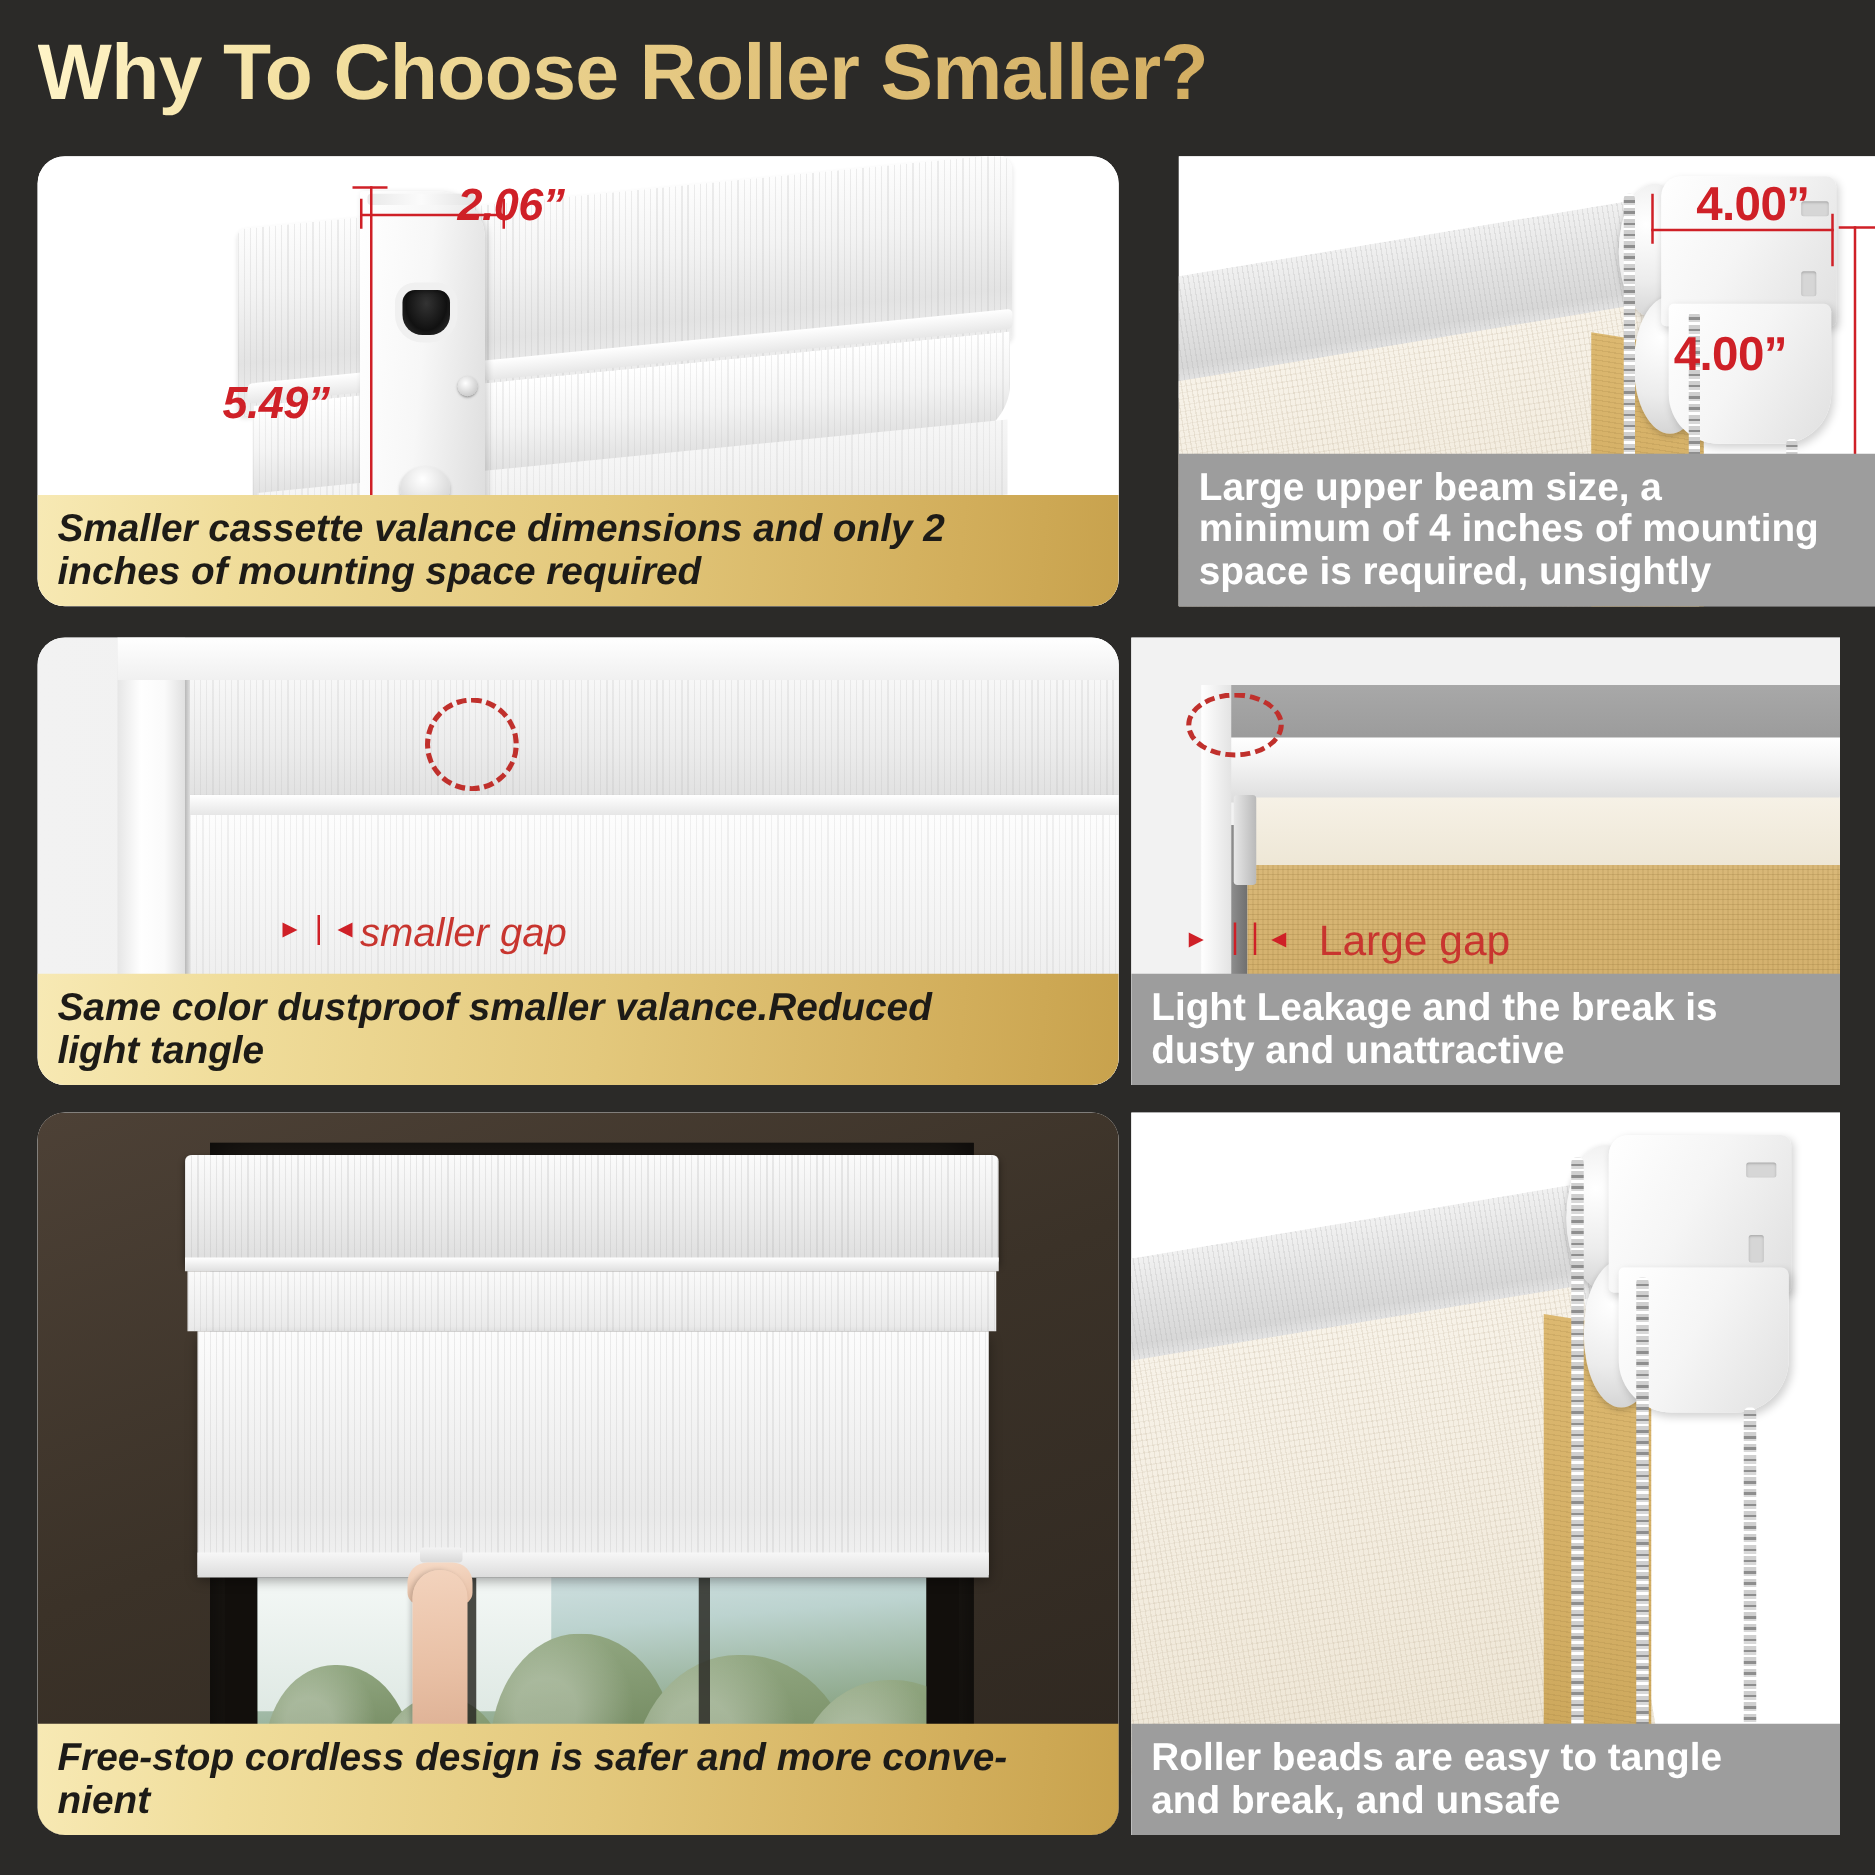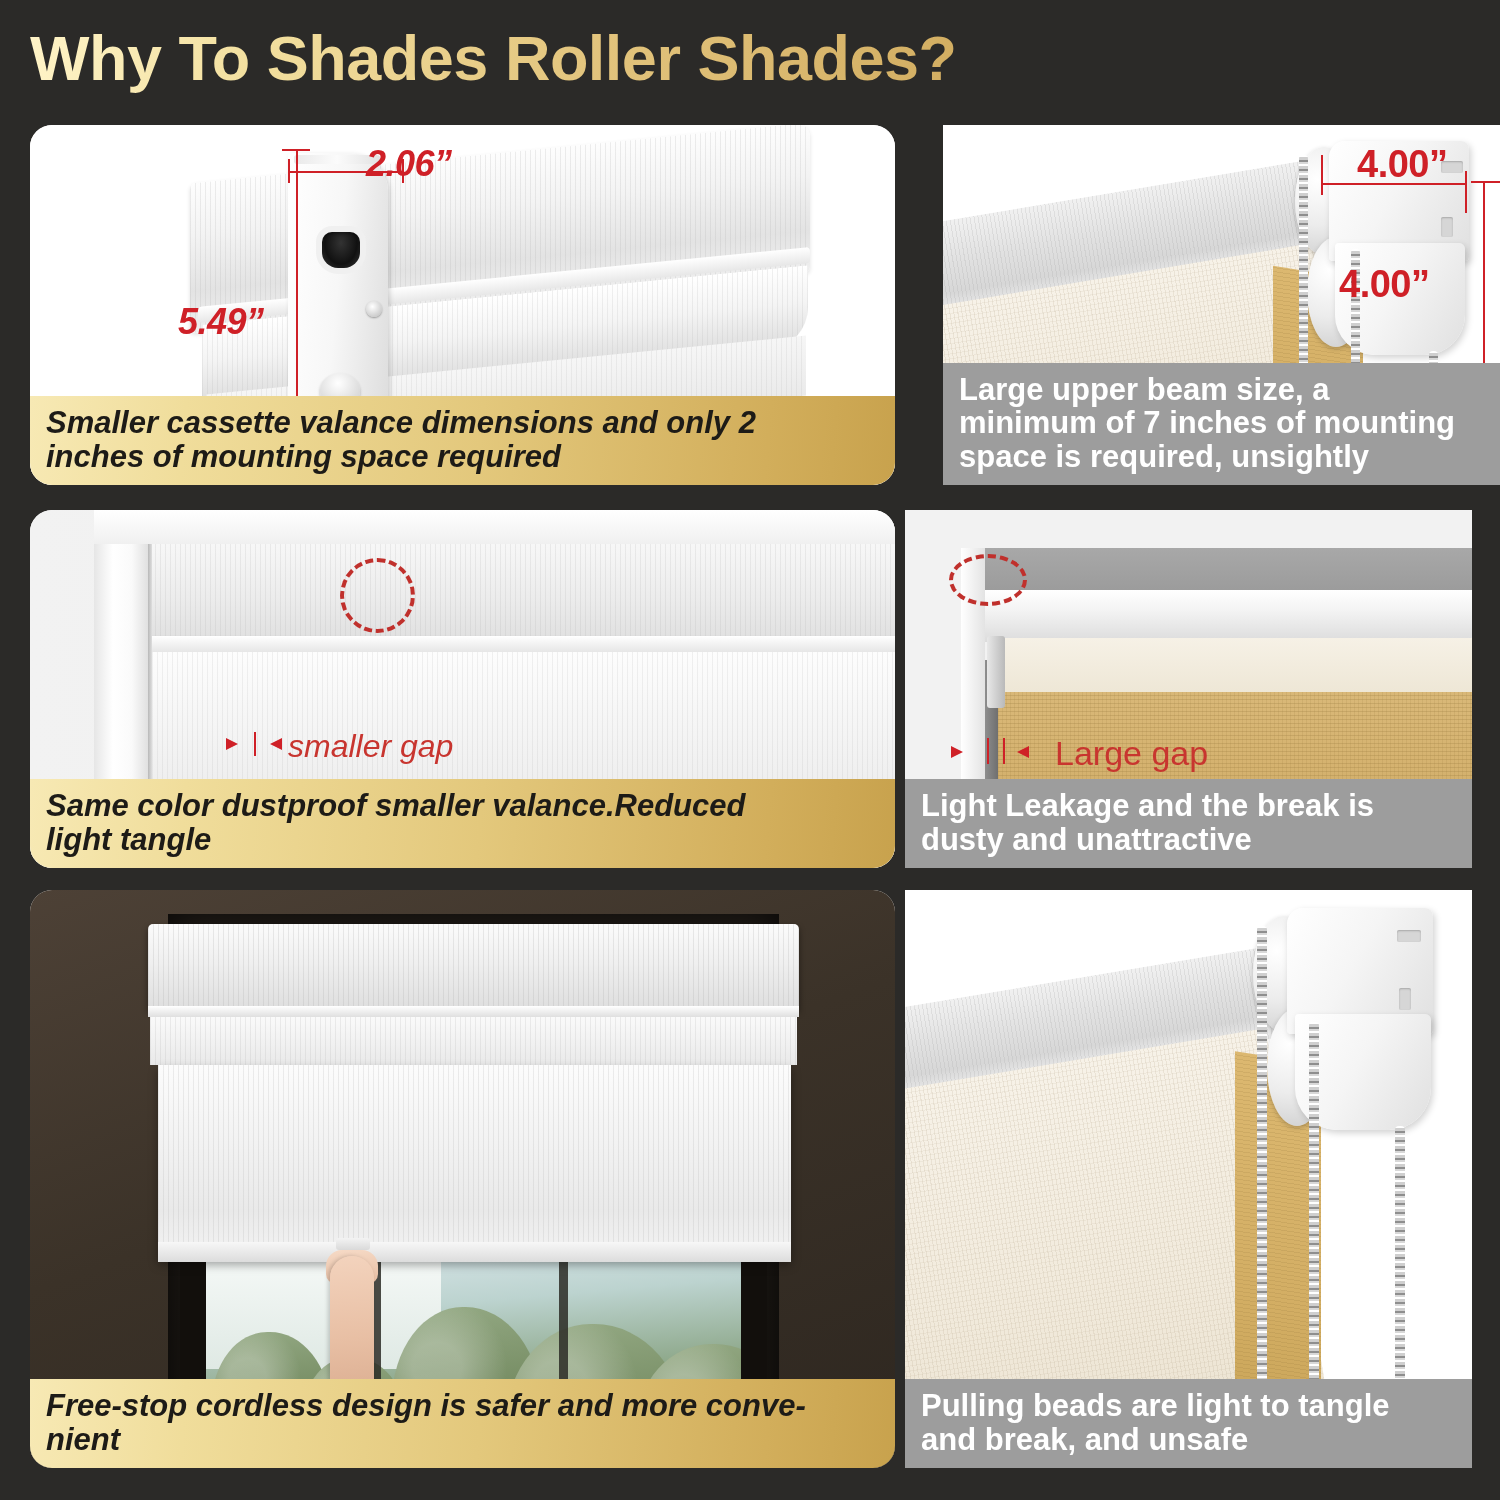--- a/index.html
+++ b/index.html
@@ -339,21 +339,21 @@
     position:absolute; left:306px; top:348px; width:34px; height:12px;
     background: linear-gradient(180deg,#f3f3f3,#d9d9d9);
     border-radius: 3px;
   }
 </style>
 </head>
 <body>
 
 <div id="root">
 
-  <div id="title">Why To Shades Roller Shades?</div>
+  <div id="title">Why To Choose Roller Smaller?</div>
 
   <div class="panel left" style="left:30px; top:125px; width:865px; height:360px;">
     <div class="photo">
       <div class="p1-bg"></div>
       <div class="p1-body"></div>
       <div class="p1-lip"></div>
       <div class="p1-roll"></div>
       <div class="p1-drop"></div>
       <div class="p1-bracket"></div>
       <div class="p1-topnub"></div>
@@ -400,21 +400,21 @@
     <div class="tick-v" style="left:522px; top:46px; height:42px;"></div>
     <div class="dimtext" style="left:414px; top:18px; font-size:38px;">4.00”</div>
 
     <div class="dimline dim-v" style="left:540px; top:56px; height:188px;"></div>
     <div class="tick-h" style="left:528px; top:56px; width:36px;"></div>
     <div class="tick-h" style="left:528px; top:242px; width:36px;"></div>
     <div class="dimtext" style="left:396px; top:138px; font-size:38px;">4.00”</div>
 
     <div class="caption gray" style="font-size:31px;">
       <span class="cap-line">Large upper beam size, a</span>
-      <span class="cap-line">minimum of 7 inches of mounting</span>
+      <span class="cap-line">minimum of 4 inches of mounting</span>
       <span class="cap-line">space is required, unsightly</span>
     </div>
   </div>
 
   <div class="panel left" style="left:30px; top:510px; width:865px; height:358px;">
     <div class="photo">
       <div class="p3-wall"></div>
       <div class="p3-frameL"></div>
       <div class="p3-frameTop"></div>
       <div class="p3-shadeTop"></div>
@@ -505,18 +505,18 @@
       <div class="pb-bracket" style="left:382px; top:18px; width:146px; height:126px; border-radius:16px 8px 4px 4px;"></div>
       <div class="pb-bracket" style="left:390px; top:124px; width:136px; height:116px; border-radius:4px 6px 42px 42px;"></div>
       <div class="pb-slot" style="left:492px; top:40px; width:24px; height:12px;"></div>
       <div class="pb-slot" style="left:494px; top:98px; width:12px; height:22px;"></div>
       <div class="bead" style="left:352px; top:36px; width:10px; height:505px;"></div>
       <div class="bead" style="left:404px; top:132px; width:10px; height:410px;"></div>
       <div class="bead" style="left:490px; top:236px; width:10px; height:305px;"></div>
     </div>
 
     <div class="caption gray" style="font-size:31px;">
-      <span class="cap-line">Pulling beads are light to tangle</span>
+      <span class="cap-line">Roller beads are easy to tangle</span>
       <span class="cap-line">and break, and unsafe</span>
     </div>
   </div>
 
 </div>
 
 </body></html>

